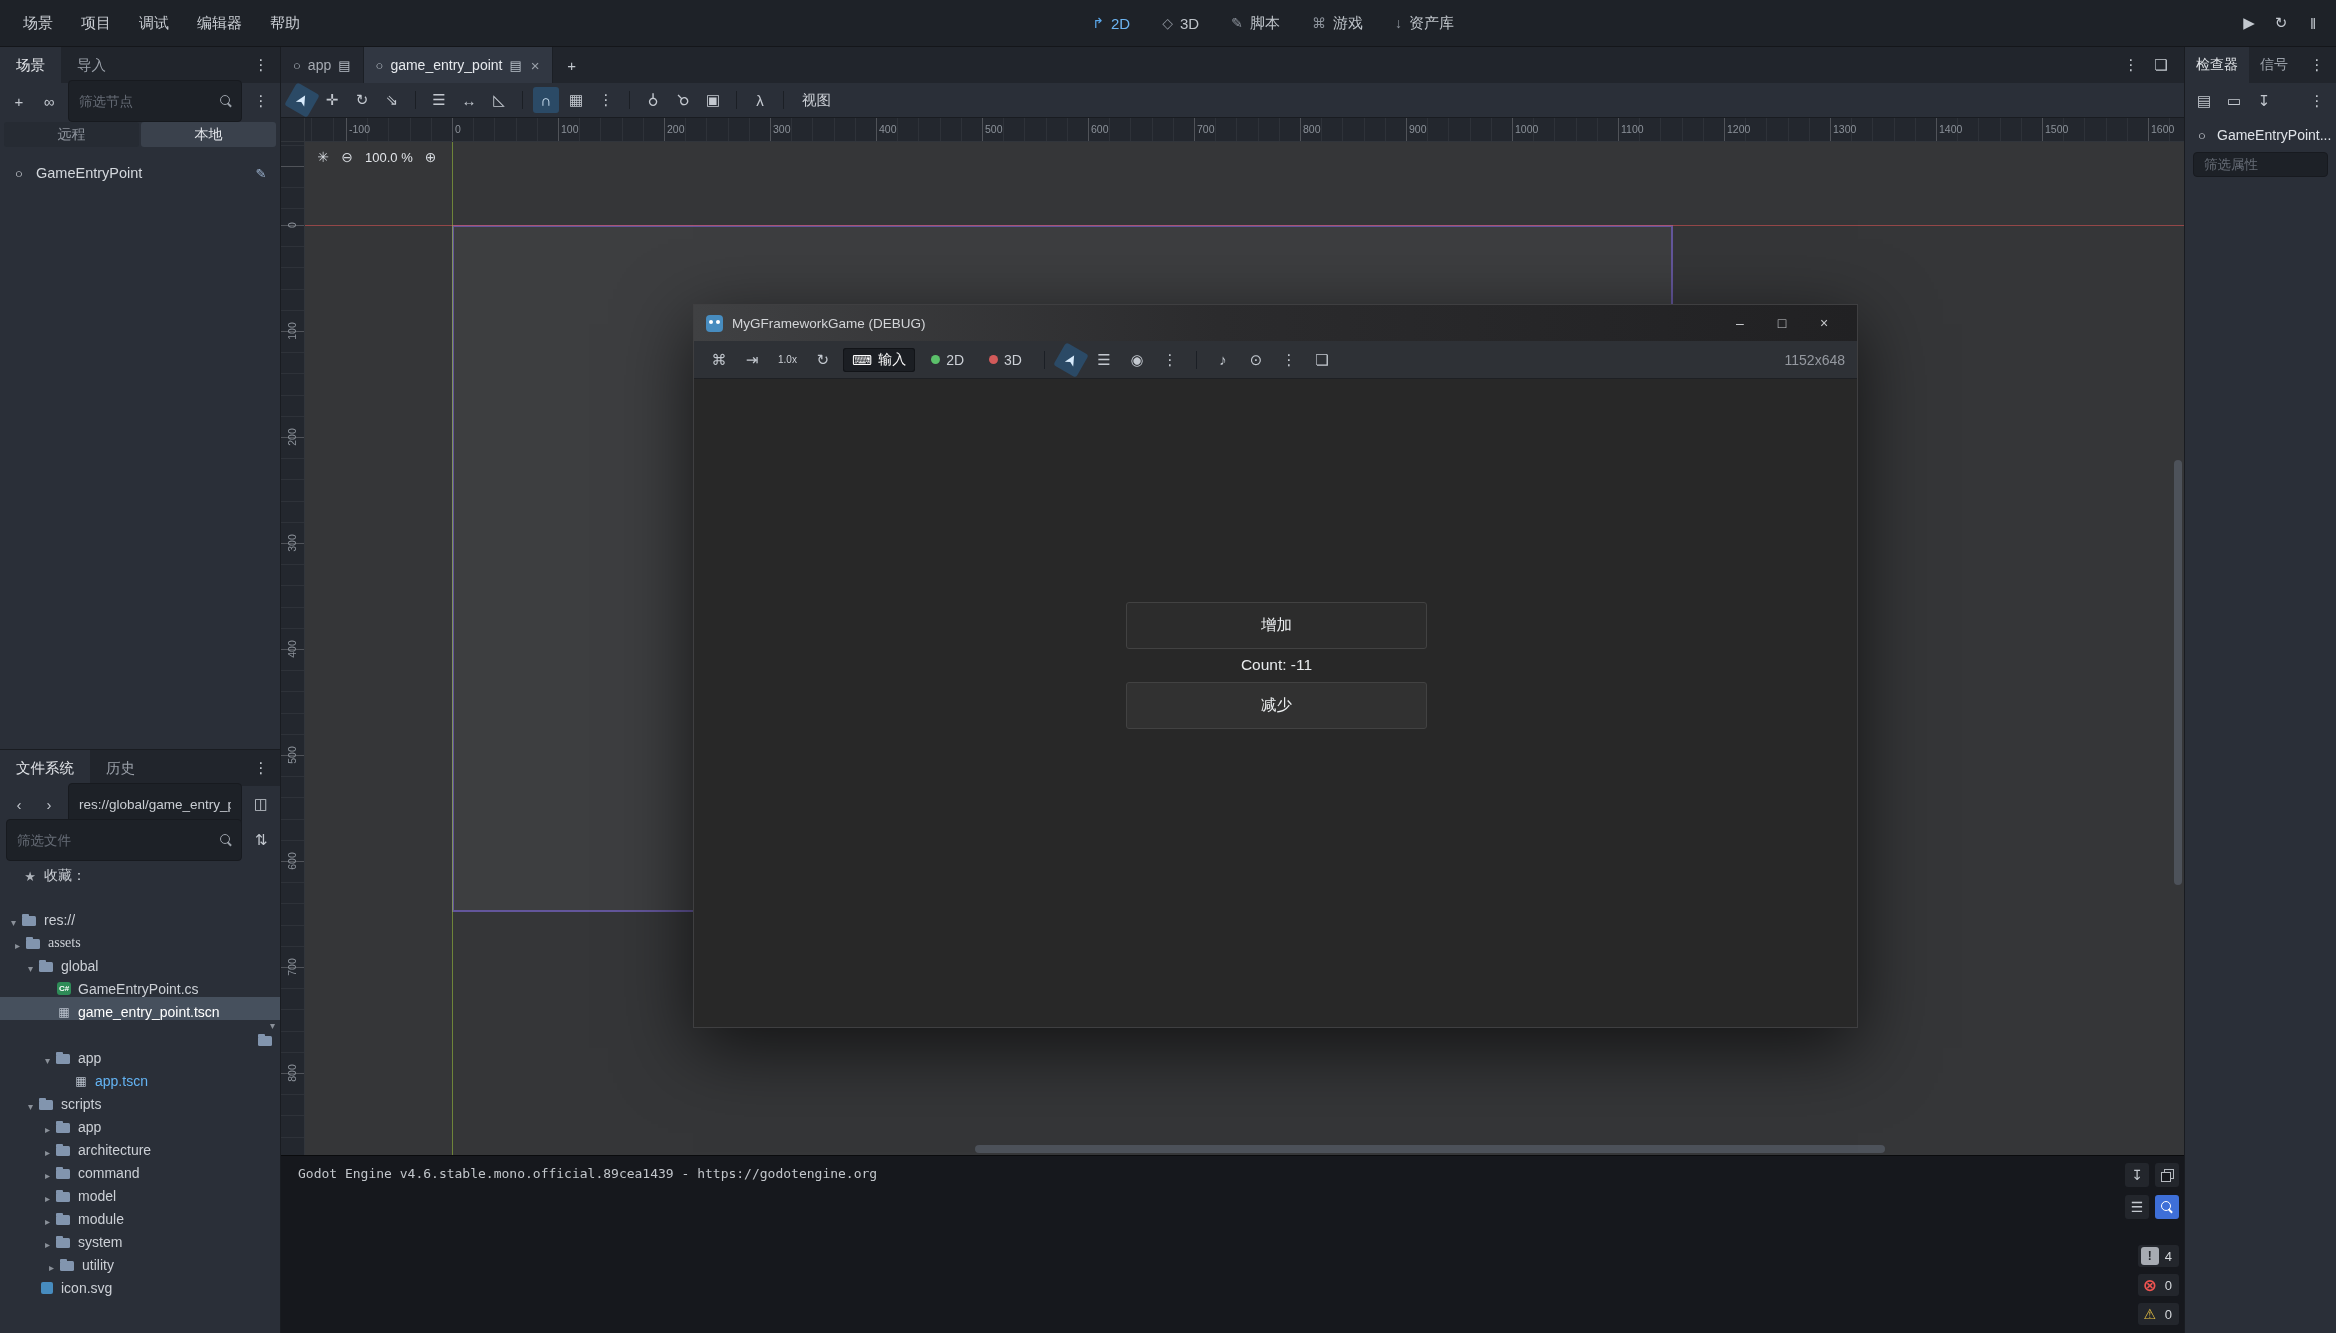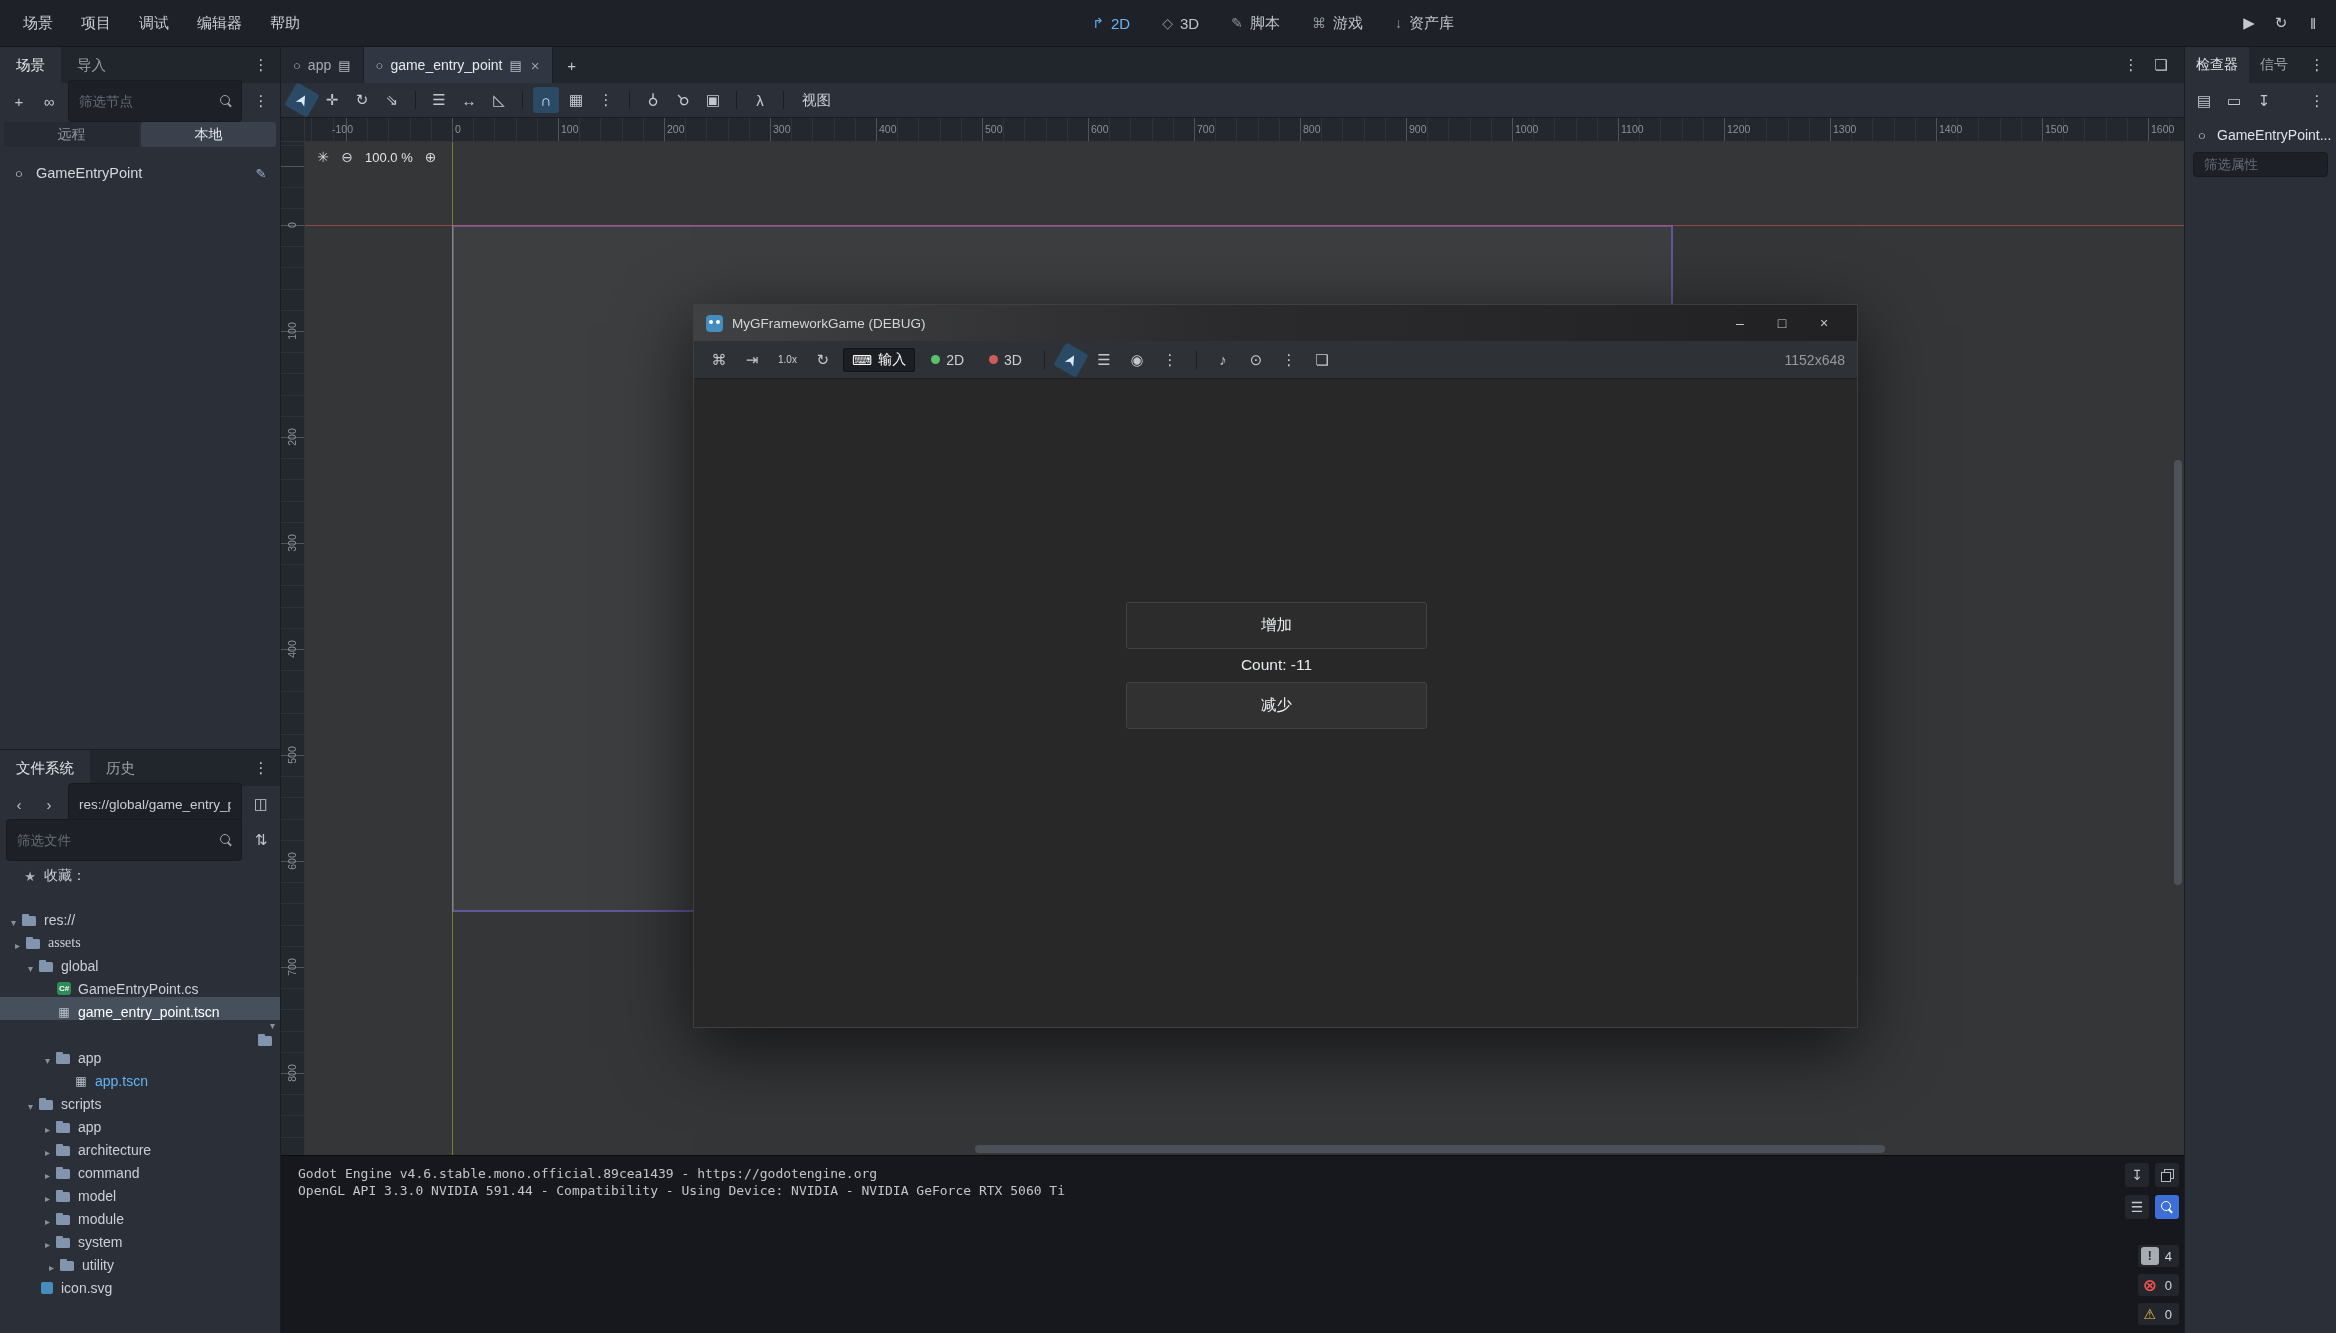--- a/index.html
+++ b/index.html
@@ -426,21 +426,21 @@
           <span class="tsep"></span>
           <span class="ticon gl-bone">λ</span>
           <span class="tsep"></span>
         </div>
       <div class="viewbtn">视图</div>
     </div>
 
     <div id="viewport">
       <div id="ruler-corner"></div>
       <div id="ruler-h">
-          <span class="rl" style="left: 24px;">-100</span>
+          <span class="rl" style="left: 41px;">-100</span>
           <span class="rl" style="left: 147px;">0</span>
           <span class="rl" style="left: 253px;">100</span>
           <span class="rl" style="left: 359px;">200</span>
           <span class="rl" style="left: 465px;">300</span>
           <span class="rl" style="left: 571px;">400</span>
           <span class="rl" style="left: 677px;">500</span>
           <span class="rl" style="left: 783px;">600</span>
           <span class="rl" style="left: 889px;">700</span>
           <span class="rl" style="left: 995px;">800</span>
           <span class="rl" style="left: 1101px;">900</span>
@@ -482,21 +482,20 @@
           </div>
         <div id="hscroll">
             <div class="thumb"></div>
           </div>
       </div>
     </div>
 
     <div id="output">
       <div id="output-lines">
           <div class="oline">Godot Engine v4.6.stable.mono.official.89cea1439 - https://godotengine.org</div>
-          <div class="oline">OpenGL API 3.3.0 NVIDIA 591.44 - Compatibility - Using Device: NVIDIA - NVIDIA GeForce RTX 5060 Ti</div>
           <div class="oline"></div>
         </div>
       <div id="output-side">
         <div class="orow">
             <span class="ticon gl-save">↧</span>
             <span class="ticon gl-copy">
               <span class="i-copy"></span>
             </span>
           </div>
         <div class="orow">

